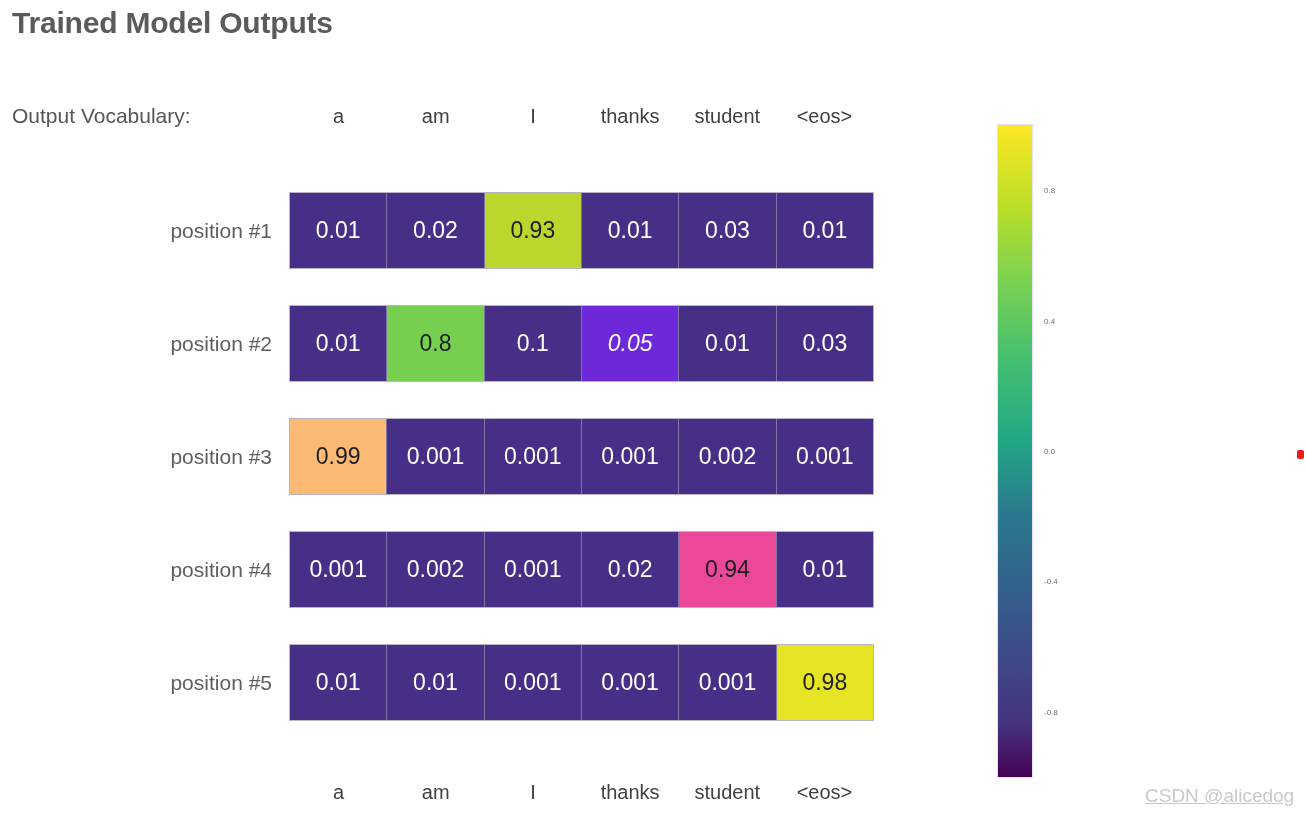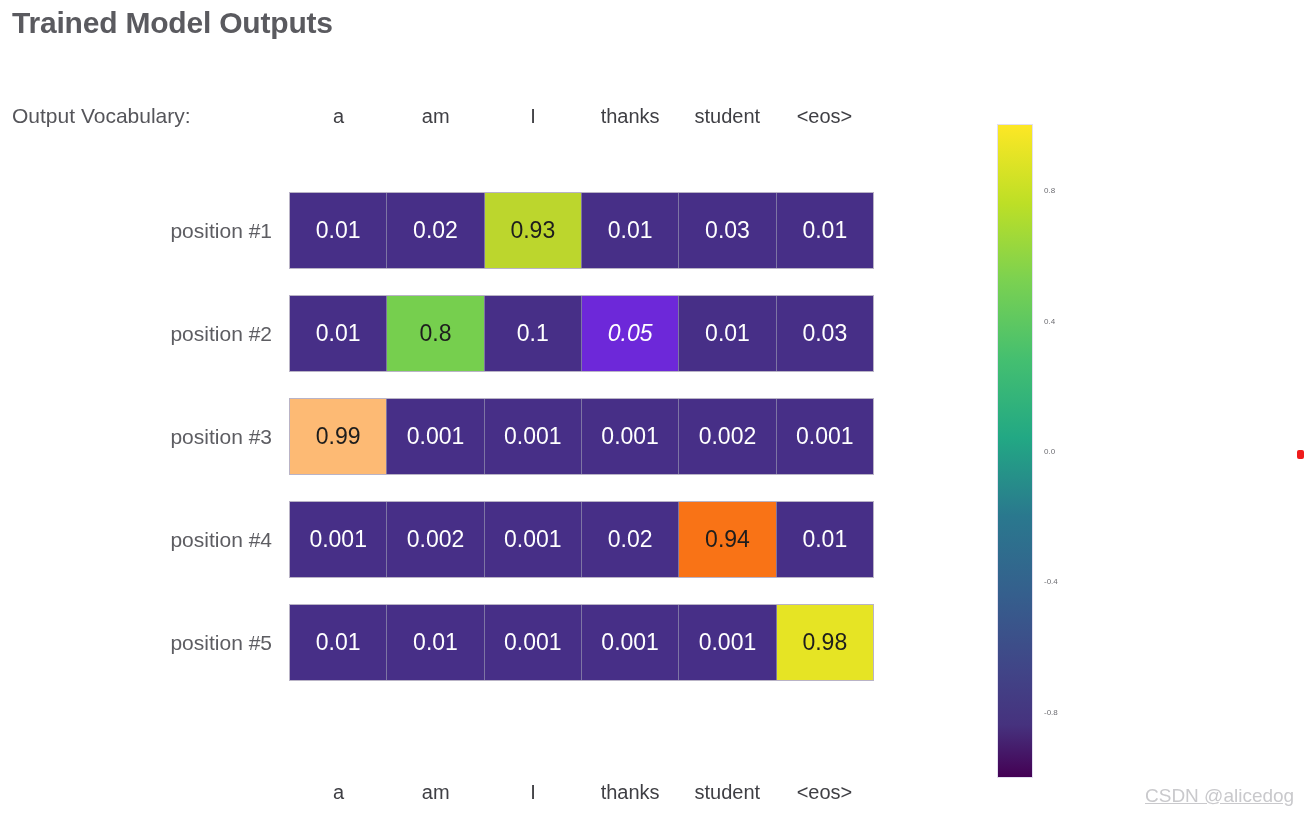--- a/index.html
+++ b/index.html
@@ -59,21 +59,21 @@
   
   #heatmap {
     position: absolute;
     left: 290px;
     top: 193px;
     width: 583px;
   }
   .heat-row {
     position: relative;
     height: 75px;
-    margin-bottom: 28px;
+    margin-bottom: 38px;
     display: flex;
     box-shadow: 0 0 0 1px #b9b3c6;
   }
   .heat-row:last-child { margin-bottom: 6px; }
 
   .row-label {
     position: absolute;
     right: 100%;
     top: 0;
     height: 75px;
@@ -193,21 +193,21 @@
       <div class="heat-cell dark" style="background: rgb(71, 47, 135);">0.001</div>
       <div class="heat-cell dark" style="background: rgb(71, 47, 135);">0.002</div>
       <div class="heat-cell dark" style="background: rgb(71, 47, 135);">0.001</div>
     </div>
     <div class="heat-row">
       <div class="row-label">position #4</div>
       <div class="heat-cell dark" style="background: rgb(71, 47, 135);">0.001</div>
       <div class="heat-cell dark" style="background: rgb(71, 47, 135);">0.002</div>
       <div class="heat-cell dark" style="background: rgb(71, 47, 135);">0.001</div>
       <div class="heat-cell dark" style="background: rgb(71, 47, 135);">0.02</div>
-      <div class="heat-cell light" style="background: #f97316; text-align: center;">0.94</div>
+      <div class="heat-cell light" style="background: #ec4899; text-align: center;">0.94</div>
       <div class="heat-cell dark" style="background: rgb(71, 47, 135);">0.01</div>
     </div>
     <div class="heat-row">
       <div class="row-label">position #5</div>
       <div class="heat-cell dark" style="background: rgb(71, 47, 135);">0.01</div>
       <div class="heat-cell dark" style="background: rgb(71, 47, 135);">0.01</div>
       <div class="heat-cell dark" style="background: rgb(71, 47, 135);">0.001</div>
       <div class="heat-cell dark" style="background: rgb(71, 47, 135);">0.001</div>
       <div class="heat-cell dark" style="background: rgb(71, 47, 135);">0.001</div>
       <div class="heat-cell light" style="background: rgb(230, 228, 36);">0.98</div>

